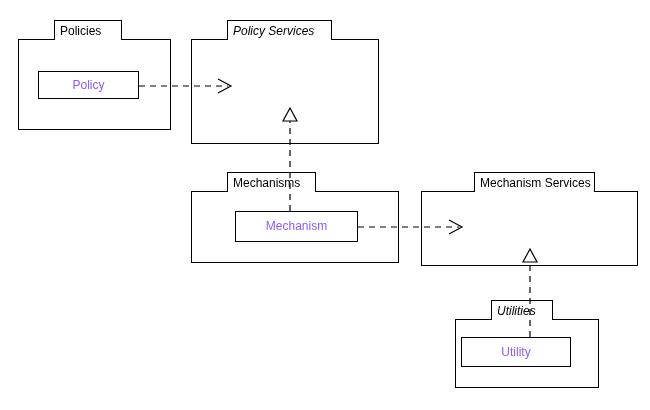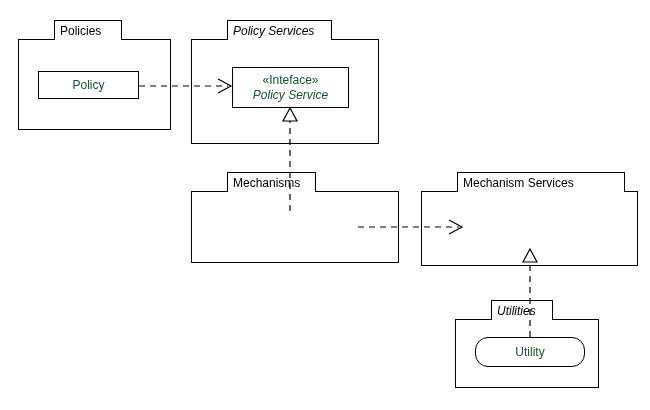--- a/index.html
+++ b/index.html
@@ -50,21 +50,21 @@
   .classbox {
     position: absolute;
     border: 1px solid #000000;
     background: #ffffff;
     box-sizing: border-box;
     display: flex;
     flex-direction: column;
     align-items: center;
     justify-content: center;
     font-size: 12px;
-    color: #14532d;
+    color: #8b5cf6;
     line-height: 1.25;
     z-index: 5;
     white-space: nowrap;
   }
   .stereotype {
     font-style: normal;
   }
   .iface-name {
     font-style: italic;
   }
@@ -111,49 +111,48 @@
     <span class="cls-name">Policy</span>
   </div>
 
   <div class="package">
     <div class="package-tab" style="left:191px; top:20px; width:105px; height:20px;font-style:italic;">
       <span>Policy Services</span>
     </div>
     <div class="package-body" style="left:191px; top:39px; width:188px; height:105px;"></div>
   </div>
 
-  <div class="classbox" style="left:232px; top:67px; width:117px; height:41px;">
-    <span class="stereotype">«Inteface»</span>
-    <span class="iface-name">Policy Service</span>
-  </div>
 
   <div class="package">
     <div class="package-tab" style="left:191px; top:172px; width:89px; height:20px;">
       <span>Mechanisms</span>
     </div>
     <div class="package-body" style="left:191px; top:191px; width:208px; height:72px;"></div>
   </div>
 
+  <div class="classbox" style="left:235px; top:211px; width:123px; height:31px;">
+    <span class="cls-name">Mechanism</span>
+  </div>
 
   <div class="package">
-    <div class="package-tab" style="left:421px; top:172px; width:168px; height:20px;">
+    <div class="package-tab" style="left:438px; top:172px; width:121px; height:20px;">
       <span>Mechanism Services</span>
     </div>
     <div class="package-body" style="left:421px; top:191px; width:217px; height:75px;"></div>
   </div>
 
 
   <div class="package">
     <div class="package-tab" style="left:455px; top:300px; width:62px; height:20px;font-style:italic;">
       <span>Utilities</span>
     </div>
     <div class="package-body" style="left:455px; top:319px; width:144px; height:69px;"></div>
   </div>
 
-  <div class="classbox" style="left:475px; top:337px; width:110px; height:30px;border-radius:13px;">
+  <div class="classbox" style="left:461px; top:337px; width:110px; height:30px;">
     <span class="cls-name">Utility</span>
   </div>
 
   <svg id="connectors" viewBox="0 0 650 410">
 
      Policy Service : dependency (dashed, open arrowhead) --&gt;
     <g>
       <line class="dash" x1="139" y1="86" x2="228" y2="86"></line>
       <polyline class="solidline" points="218,79 231,86 218,93"></polyline>
     </g>

